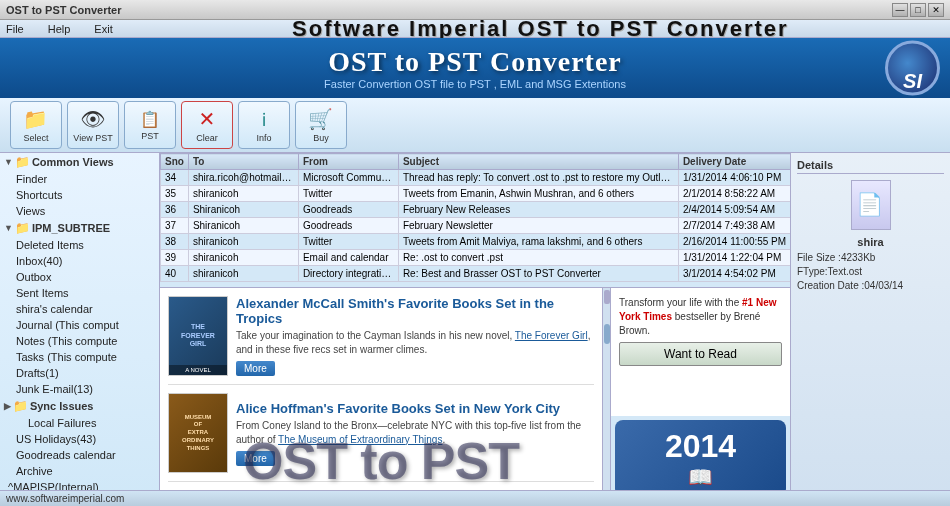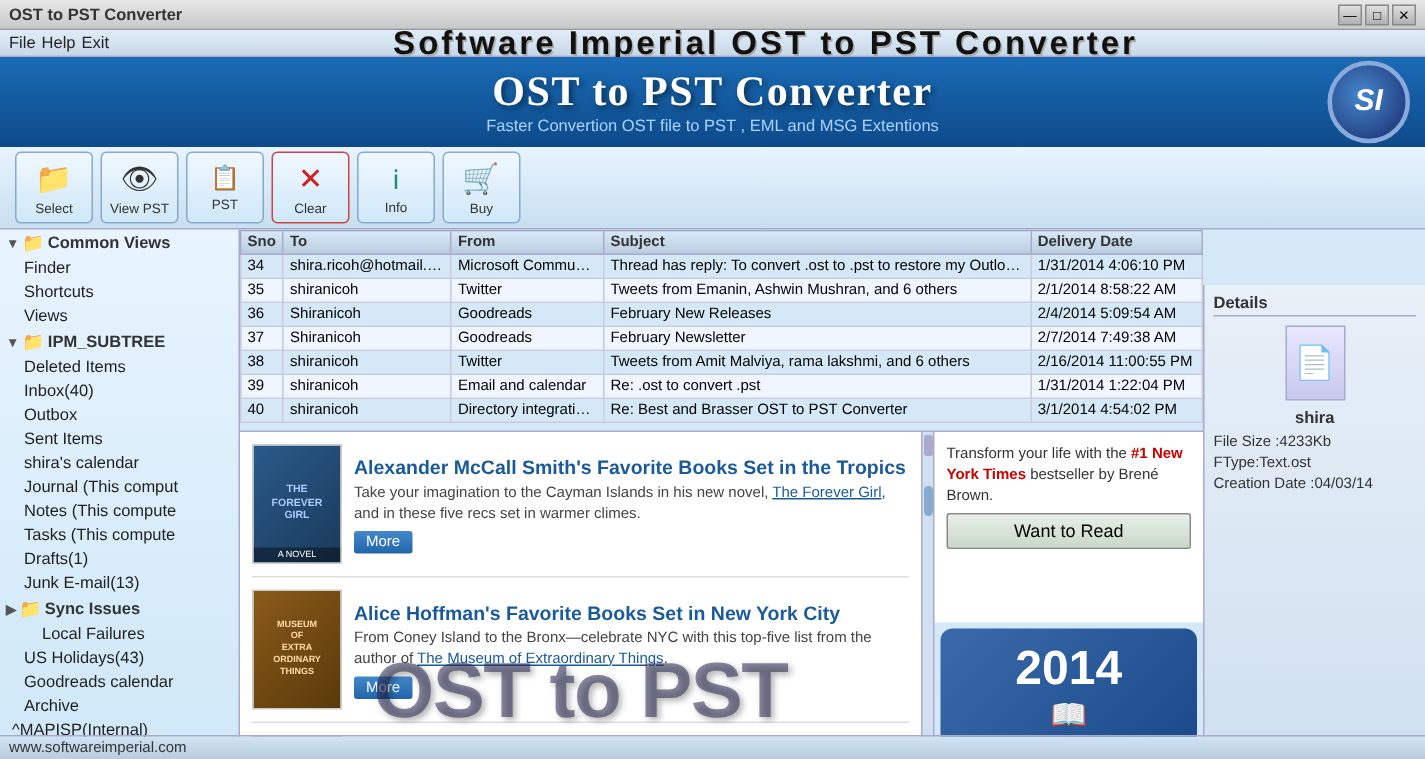--- a/index.html
+++ b/index.html
@@ -50,21 +50,21 @@
       position: absolute;
       right: 10px;
       top: 50%;
       transform: translateY(-50%);
     }
     .logo-circle {
       width: 55px; height: 55px;
       background: radial-gradient(circle at 40% 40%, #4488cc, #1a2a6c);
       border-radius: 50%;
       border: 3px solid #88aadd;
-      display: flex; align-items: center; justify-content: center;
+      display: flex; align-items: flex-end; justify-content: center;
       color: white; font-size: 20px; font-weight: bold; font-style: italic;
     }
 
     
     .toolbar {
       background: linear-gradient(to bottom, #e8f4ff, #c8dff0);
       height: 55px;
       display: flex;
       align-items: center;
       padding: 0 10px;
@@ -249,26 +249,25 @@
       text-align: center;
       padding: 8px;
       border-radius: 8px;
       margin: 4px;
     }
     .year-num { font-size: 32px; font-weight: bold; }
     .year-icon { font-size: 20px; }
 
     
     .details-panel {
-      width: 148px;
+      width: 160px;
       background: linear-gradient(to bottom, #e8f0f8, #d0e0f0);
       border-left: 1px solid #aac;
       padding: 6px;
       overflow: hidden;
-      margin-top: 37px;
     }
     .details-title {
       font-weight: bold; color: #333; font-size: 11px;
       border-bottom: 1px solid #aac; margin-bottom: 6px; padding-bottom: 2px;
     }
     .detail-file-icon {
       width: 40px; height: 50px;
       background: linear-gradient(to bottom, #e8e8ff, #c8c8ee);
       border: 1px solid #aac;
       margin: 0 auto 6px;
@@ -336,21 +335,21 @@
 
 <div class="title-bar">
   <span class="title-bar-text">OST to PST Converter</span>
   <div class="title-bar-controls">
     <div class="title-bar-btn">—</div>
     <div class="title-bar-btn">□</div>
     <div class="title-bar-btn">✕</div>
   </div>
 </div>
 
-<div style="background: linear-gradient(to bottom, #e0ecf8, #c8d8e8); height: 18px; display: flex; align-items: center; padding: 0 6px; gap: 4px; border-bottom: 1px solid #aac;">
+<div style="background: linear-gradient(to bottom, #e0ecf8, #c8d8e8); height: 18px; display: flex; align-items: center; padding: 0 6px; gap: 24px; border-bottom: 1px solid #aac;">
   <span style="font-size: 11px; color: #222; cursor: pointer;">File</span>
   <span style="font-size: 11px; color: #222; cursor: pointer;">Help</span>
   <span style="font-size: 11px; color: #222; cursor: pointer;">Exit</span>
 
   <div style="flex:1; text-align:center;">
     <span style="font-size: 22px; font-weight: 900; color: #111; font-family: Impact, 'Arial Black', sans-serif; letter-spacing: 2px; text-shadow: 1px 1px 0 #aaa;">Software Imperial OST to PST Converter</span>
   </div>
 </div>
 
 <div class="header-banner">

